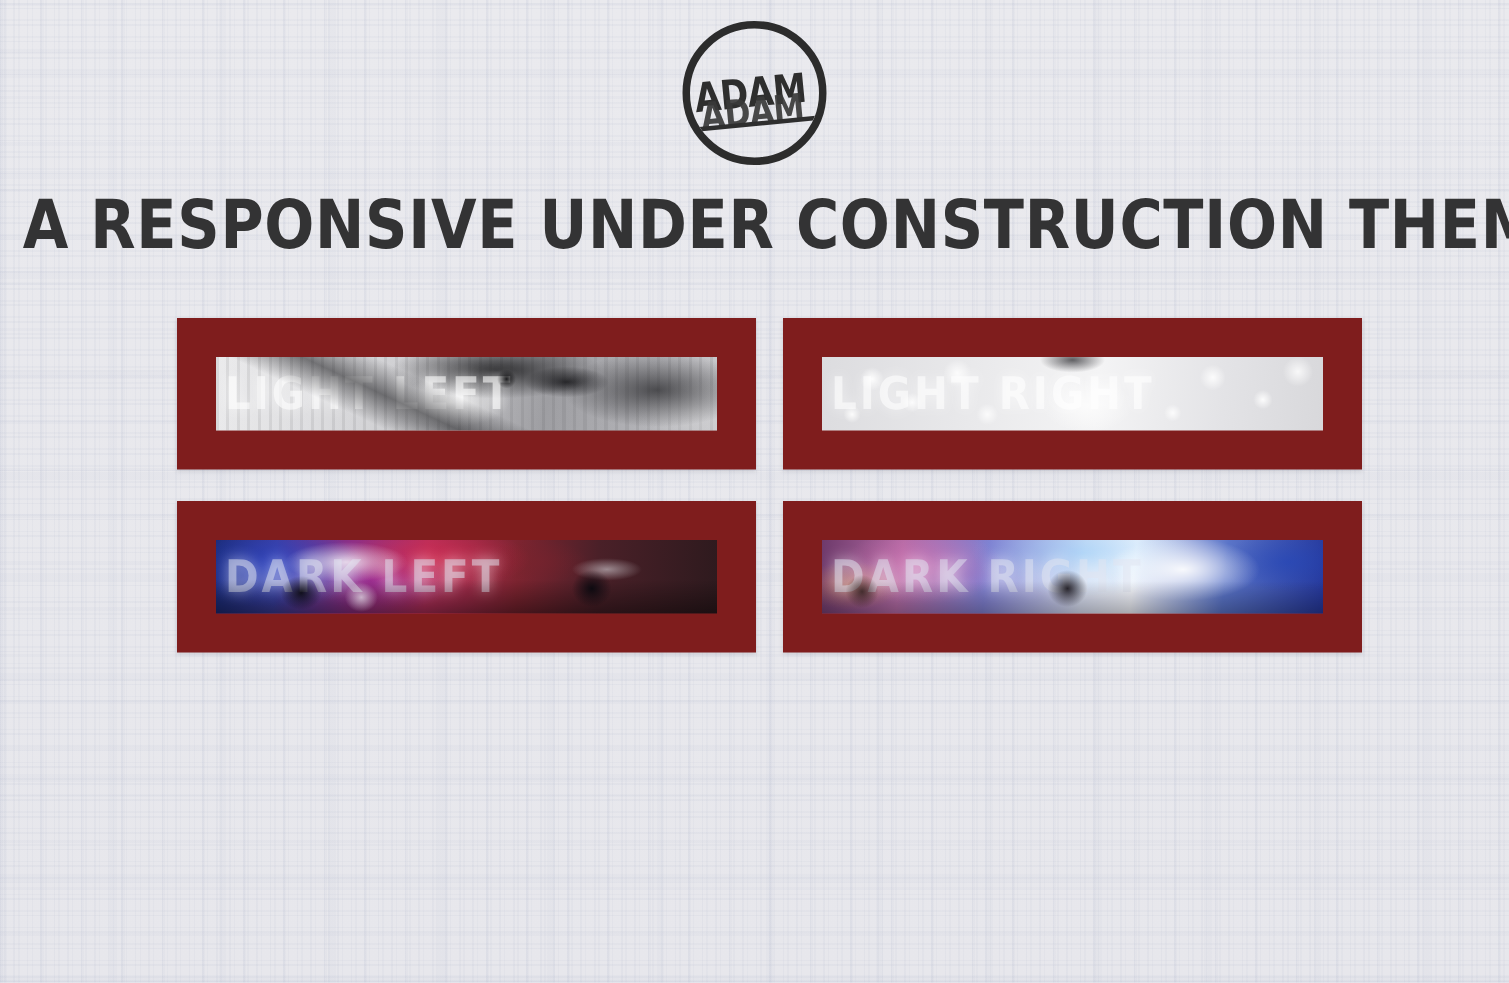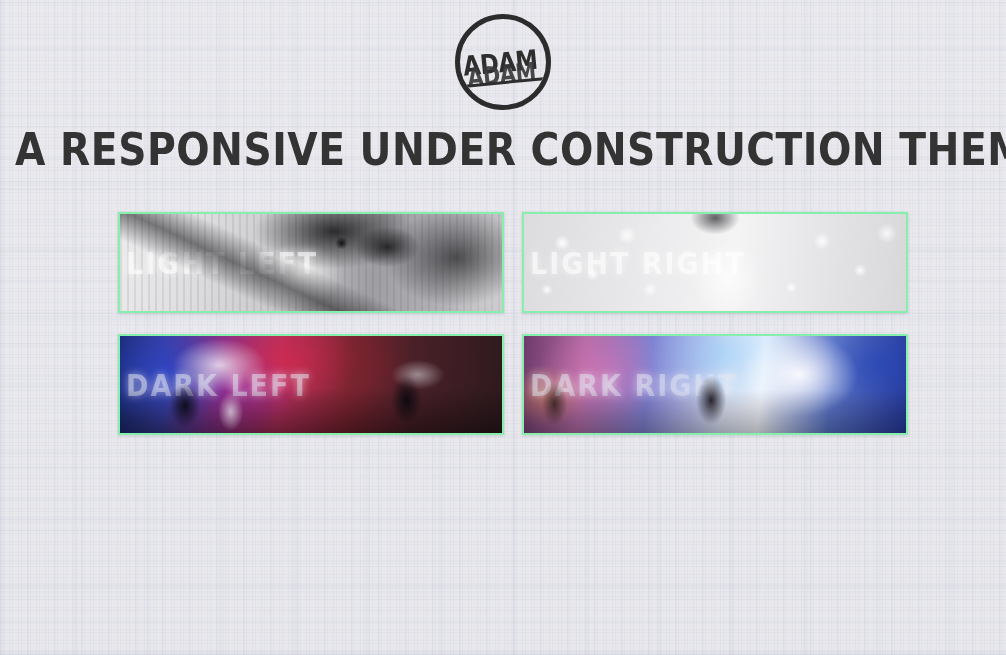--- a/index.html
+++ b/index.html
@@ -114,22 +114,22 @@
     left:118px;
     width:790px;
     display:flex;
     flex-wrap:wrap;
     gap:21px 18px;
   }
 
   .frame {
     width:386px;
     height:101px;
-    background:#86efac;
-    padding:2px;
+    background:#7f1d1d;
+    padding:26px;
     box-shadow:0 1px 3px rgba(90,95,115,0.22);
     position:relative;
     cursor:pointer;
   }
   .frame .photo {
     width:100%;
     height:100%;
     position:relative;
     overflow:hidden;
   }

